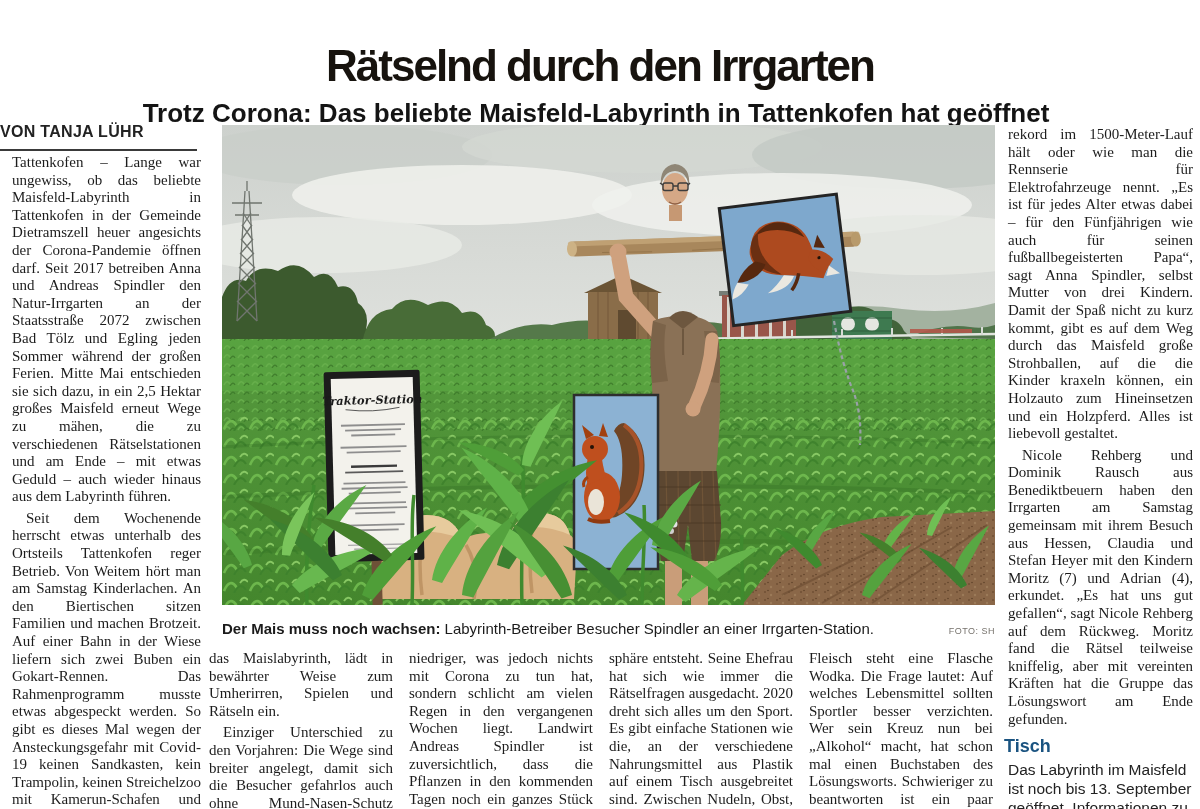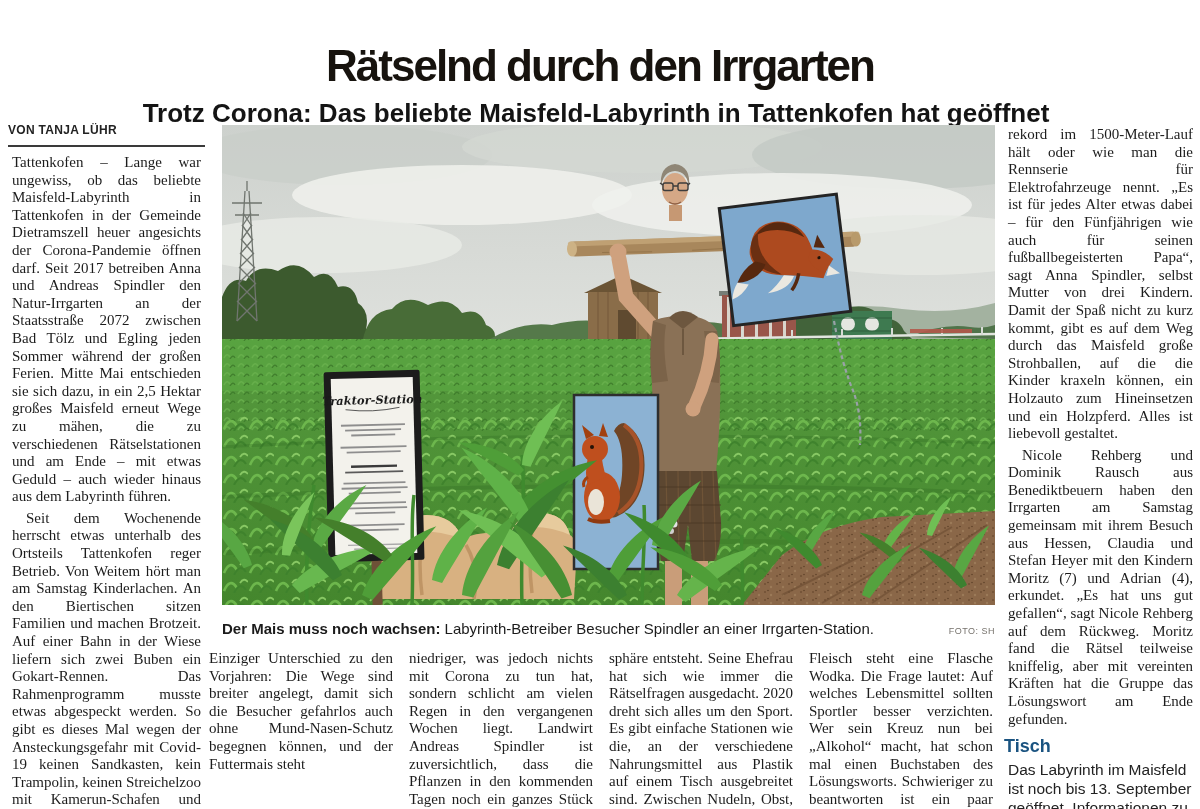--- a/index.html
+++ b/index.html
@@ -5,22 +5,22 @@
   html,body{margin:0;padding:0;background:#ffffff;}
   body{width:1200px;height:809px;position:relative;overflow:hidden;
        font-family:"Liberation Serif",serif;color:#1c1c1c;}
 
   .headline{position:absolute;left:0;right:0;top:6px;text-align:center;
     font-family:"Liberation Sans",sans-serif;font-weight:700;font-size:44px;
     letter-spacing:-2px;color:#17130e;line-height:62px;}
   .subheadline{position:absolute;left:0;right:8px;top:76px;text-align:center;
     font-family:"Liberation Sans",sans-serif;font-size:26px;color:#141414;}
 
-  .byline{position:absolute;left:8px;top:123px;width:197px;
-    font-family:"Liberation Sans",sans-serif;font-weight:700;font-size:12px;
+  .byline{position:absolute;left:0;top:123px;width:197px;
+    font-family:"Liberation Sans",sans-serif;font-weight:700;font-size:16px;
     letter-spacing:.3px;color:#222;border-bottom:2px solid #3a3a3a;padding-bottom:8px;}
 
   .col{text-align:justify;font-size:15px;line-height:17.6px;hyphens:auto;overflow:hidden;}
   .col p{margin:4px;}
   .col p + p{text-indent:14px;}
   .dateline{font-weight:400;}
 
   .col-left{position:absolute;left:8px;top:150px;width:197px;height:659px;}
   .col-right{position:absolute;left:1004px;top:122px;width:193px;height:687px;}
   .bcol{position:absolute;top:646px;width:192px;height:163px;}
@@ -304,20 +304,21 @@
   </g>
 </svg>
 </div>
 
 <div class="caption">
   <span><span class="cap-bold">Der Mais muss noch wachsen:</span><span> Labyrinth-Betreiber Besucher Spindler an einer Irrgarten-Station.</span></span>
   <span class="credit">FOTO: SH</span>
 </div>
 
 <div class="col bcol bcol1">
+  <p>das Maislabyrinth, lädt in bewährter Weise zum Umherirren, Spielen und Rätseln ein.</p>
   <p>Einziger Unterschied zu den Vorjahren: Die Wege sind breiter angelegt, damit sich die Besucher gefahrlos auch ohne Mund-Nasen-Schutz begegnen können, und der Futtermais steht</p>
 </div>
 <div class="col bcol bcol2">
   <p>niedriger, was jedoch nichts mit Corona zu tun hat, sondern schlicht am vielen Regen in den vergangenen Wochen liegt. Landwirt Andreas Spindler ist zuversichtlich, dass die Pflanzen in den kommenden Tagen noch ein ganzes Stück wachsen werden, sodass mehr Labyrinth-Atmo-</p>
 </div>
 <div class="col bcol bcol3">
   <p>sphäre entsteht. Seine Ehefrau hat sich wie immer die Rätselfragen ausgedacht. 2020 dreht sich alles um den Sport. Es gibt einfache Stationen wie die, an der verschiedene Nahrungsmittel aus Plastik auf einem Tisch ausgebreitet sind. Zwischen Nudeln, Obst, Gemüse und</p>
 </div>
 <div class="col bcol bcol4">
   <p>Fleisch steht eine Flasche Wodka. Die Frage lautet: Auf welches Lebensmittel sollten Sportler besser verzichten. Wer sein Kreuz nun bei „Alkohol“ macht, hat schon mal einen Buchstaben des Lösungsworts. Schwieriger zu beantworten ist ein paar Stationen weiter, wer den Welt-</p>

